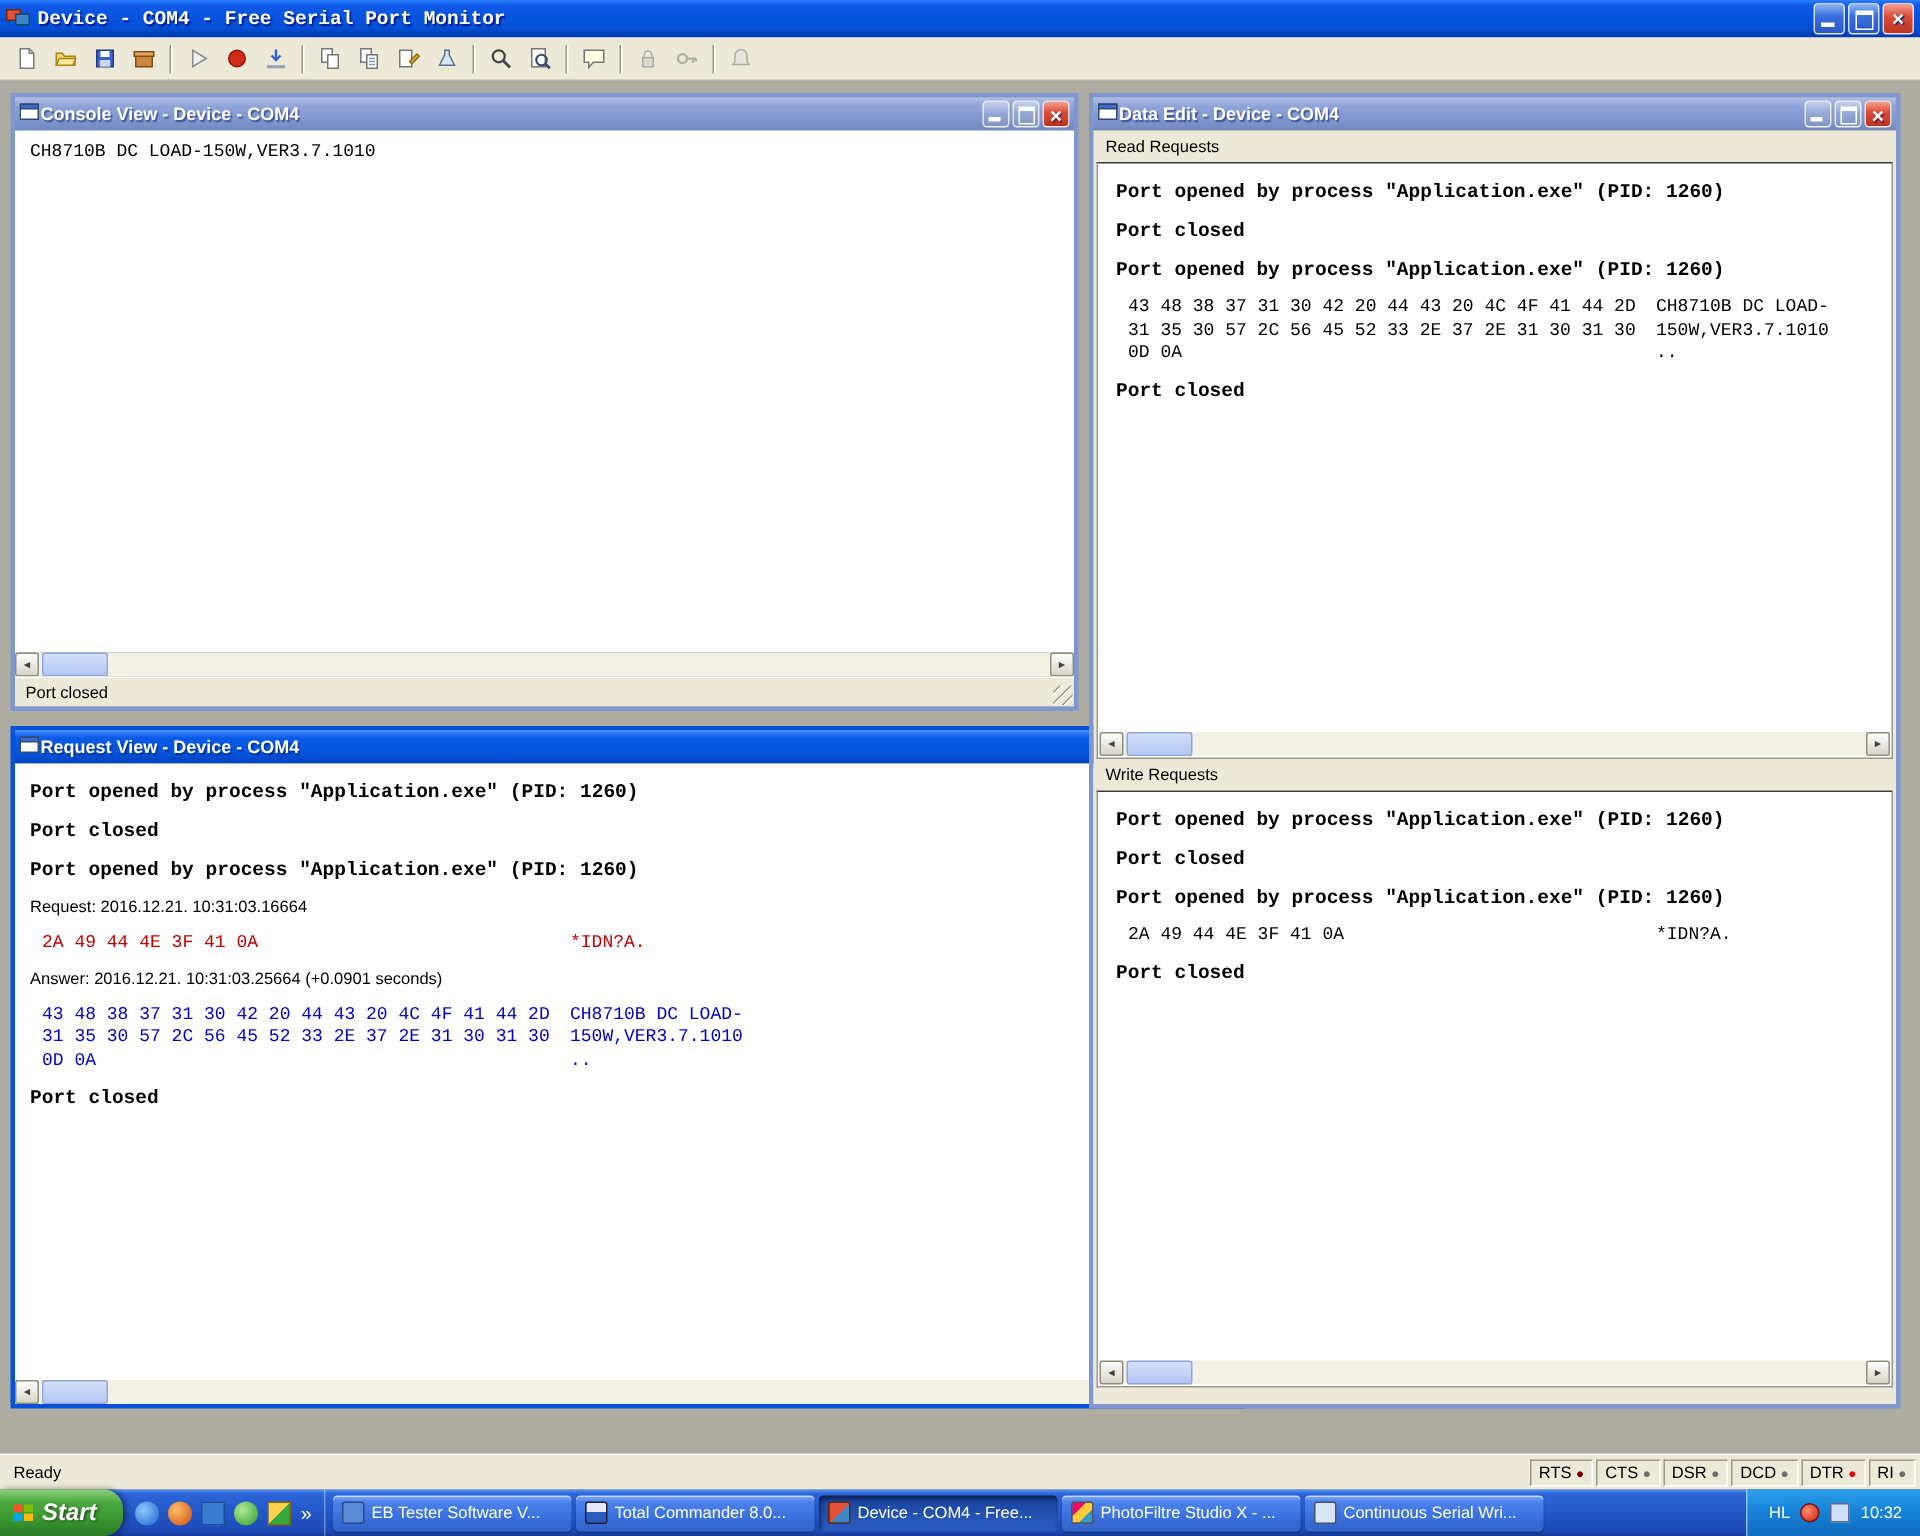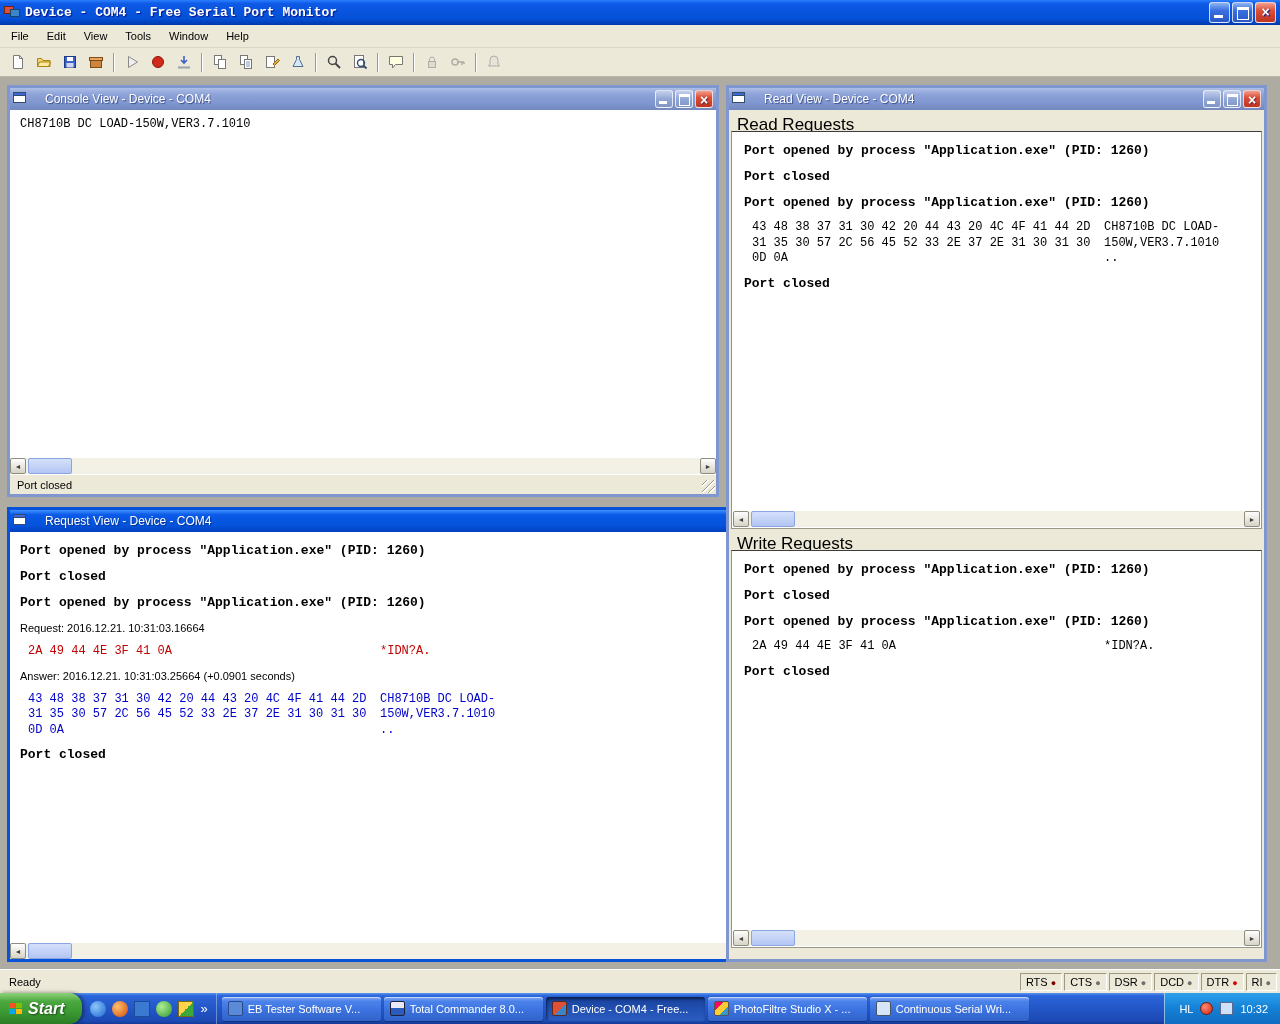--- a/index.html
+++ b/index.html
@@ -26,21 +26,21 @@
   .toolbar { height:29px; flex:none; display:flex; align-items:center; background:#ECE9D8; border-bottom:1px solid #b9b6a6; padding:0 5px; }
   .tbtn { width:26px; height:25px; display:flex; align-items:center; justify-content:center; }
   .tsep { width:2px; height:19px; border-left:1px solid #9d9a84; border-right:1px solid #fff; margin:0 4px; }
 
   .mdi { flex:1; position:relative; background:#aeaca2; overflow:hidden; }
 
   
   .cwin { position:absolute; border:3px solid; display:flex; flex-direction:column; }
   .cwin.active { border-color:#0852da; }
   .cwin.inactive { border-color:#7f96cf; }
-  .ctitle { height:22px; flex:none; display:flex; align-items:center; gap:18px; padding:0 3px; color:#fff; font-weight:normal; font-size:12px; text-shadow:1px 1px 1px rgba(0,20,90,.55); }
+  .ctitle { height:22px; flex:none; display:flex; align-items:center; gap:0; padding:0 3px; color:#fff; font-weight:bold; font-size:12px; text-shadow:1px 1px 1px rgba(0,20,90,.55); }
   .active .ctitle { background:linear-gradient(180deg,#4090ff 0%,#0a5ae8 22%,#0453da 70%,#0340bf 100%); }
   .inactive .ctitle { background:linear-gradient(180deg,#aebfe6 0%,#8da3d8 28%,#7e95cf 70%,#7388bd 100%); }
   .ctext { white-space:nowrap; overflow:hidden; }
   .cbtns { margin-left:auto; display:flex; gap:2px; }
   .cbtn { position:relative; width:18px; height:18px; border-radius:3px; border:1px solid rgba(255,255,255,.75); }
   .active .cbtn.blue { background:linear-gradient(180deg,#86aef2 0%,#3a6fe0 45%,#2752bd 100%); }
   .inactive .cbtn.blue { background:linear-gradient(180deg,#c3cfec 0%,#93a7d6 50%,#8095c4 100%); }
   .cbtn.red { background:linear-gradient(180deg,#f0a röd0 0%,#dd4f38 40%,#bd3421 100%); }
   .cbtn.red { background:linear-gradient(180deg,#f0a090 0%,#dd4f38 40%,#bd3421 100%); }
   .cbtn.g-minb::before { content:""; position:absolute; left:3px; bottom:3px; width:8px; height:3px; background:#fff; }
@@ -64,21 +64,21 @@
   .sb-l::before { content:"◄"; } .sb-r::before { content:"►"; }
   .sb-track { flex:1; position:relative; }
   .sb-thumb { position:absolute; left:2px; top:0; width:44px; height:16px; background:linear-gradient(180deg,#d5e0fb,#b2c5f2); border:1px solid #8ba4e2; border-radius:2px; }
 
   .inner-status { height:20px; flex:none; position:relative; display:flex; align-items:center; padding:0 7px; background:#ECE9D8; border-top:1px solid #fff; }
   .grip { position:absolute; right:1px; bottom:1px; width:13px; height:13px;
     background:repeating-linear-gradient(135deg, transparent 0 3px, #9a9787 3px 4px, #ffffff 4px 5px); }
 
   
   .dbody { flex:1; position:relative; background:#ECE9D8; }
-  .dlabel { position:absolute; left:8px; font-size:17px; }
+  .dlabel { position:absolute; left:8px; font-size:11px; }
   .dpanel { position:absolute; left:2px; right:2px; background:#fff; border:1px solid #9a978a; border-top:1px solid #3c3c3c; overflow:hidden; padding:6px 12px; }
   .dpanel .hscroll { position:absolute; left:1px; right:1px; bottom:1px; }
 
   
   .statusbar { height:24px; flex:none; display:flex; align-items:center; gap:2px; background:#ECE9D8; border-top:1px solid #fff; padding:0 3px; }
   .ready { padding:2px 6px; }
   .spacer { flex:1; }
   .sig { display:flex; align-items:center; gap:3px; padding:2px 5px; border:1px solid; border-color:#9d9a84 #ffffff #ffffff #9d9a84; }
   .dot::before { content:"●"; font-size:9px; }
 
@@ -130,28 +130,20 @@
             <rect x="6.5" y="6.5" width="9" height="7" fill="#3a86c8" stroke="#184468"></rect>
           </svg></span>
       <span class="tb-title">Device - COM4 - Free Serial Port Monitor</span>
       <span class="tb-btns">
         <span class="wbtn blue g-min"></span>
         <span class="wbtn blue g-max"></span>
         <span class="wbtn red g-x"></span>
       </span>
     </div>
 
-    <div class="menubar">
-      <span class="mitem">File</span>
-      <span class="mitem">Edit</span>
-      <span class="mitem">View</span>
-      <span class="mitem">Tools</span>
-      <span class="mitem">Window</span>
-      <span class="mitem">Help</span>
-    </div>
 
     <div class="toolbar">
       <span class="tbtn">
           <svg width="16" height="16">
             <path d="M3.5 1.5h6l3 3v10h-9z" fill="#fff" stroke="#7b7b7b"></path>
             <path d="M9.5 1.5v3h3" fill="none" stroke="#7b7b7b"></path>
           </svg>
         </span>
       <span class="tbtn">
           <svg width="16" height="16">
@@ -327,21 +319,21 @@
           </div>
         </div>
       </div>
 
       <div class="cwin inactive" style="left:726px;top:8px;width:541px;height:877px">
         <div class="ctitle">
           <span><svg width="14" height="14">
                 <rect x="0.5" y="1.5" width="12" height="10" fill="#fff" stroke="#334a6a"></rect>
                 <rect x="0.5" y="1.5" width="12" height="3" fill="#3a6ad8" stroke="#334a6a"></rect>
               </svg></span>
-          <span class="ctext">Read View - Device - COM4</span>
+          <span class="ctext">Data Edit - Device - COM4</span>
           <span class="cbtns">
             <span class="cbtn blue g-minb"></span>
             <span class="cbtn blue g-maxb"></span>
             <span class="cbtn red g-x"></span>
           </span>
         </div>
         <div class="dbody">
           <span class="dlabel" style="top:5px">Read Requests</span>
           <div class="dpanel" style="top:21px;height:398px">
             <div class="l-bold">Port opened by process "Application.exe" (PID: 1260)</div>

